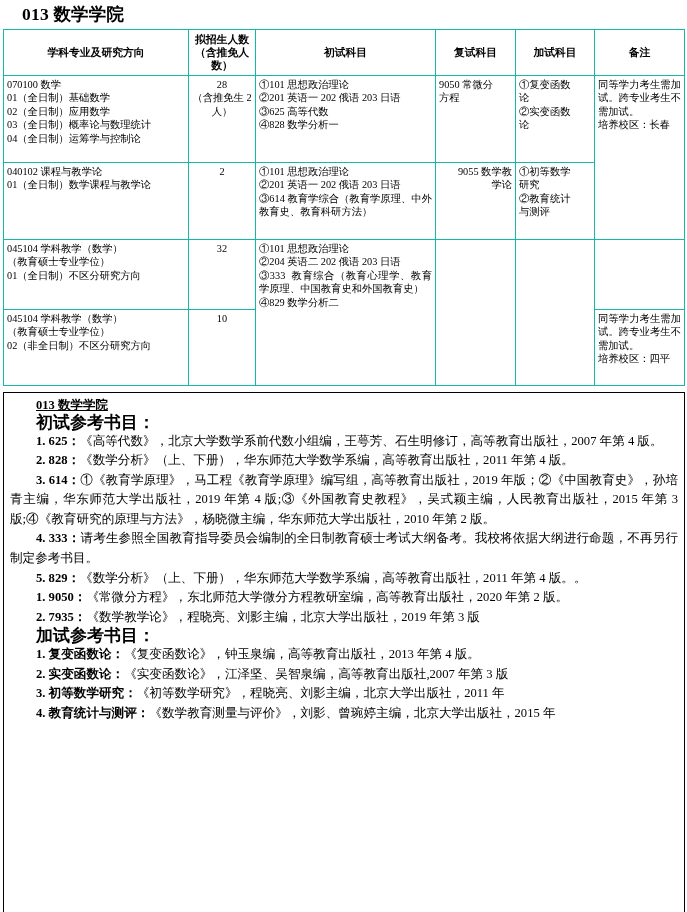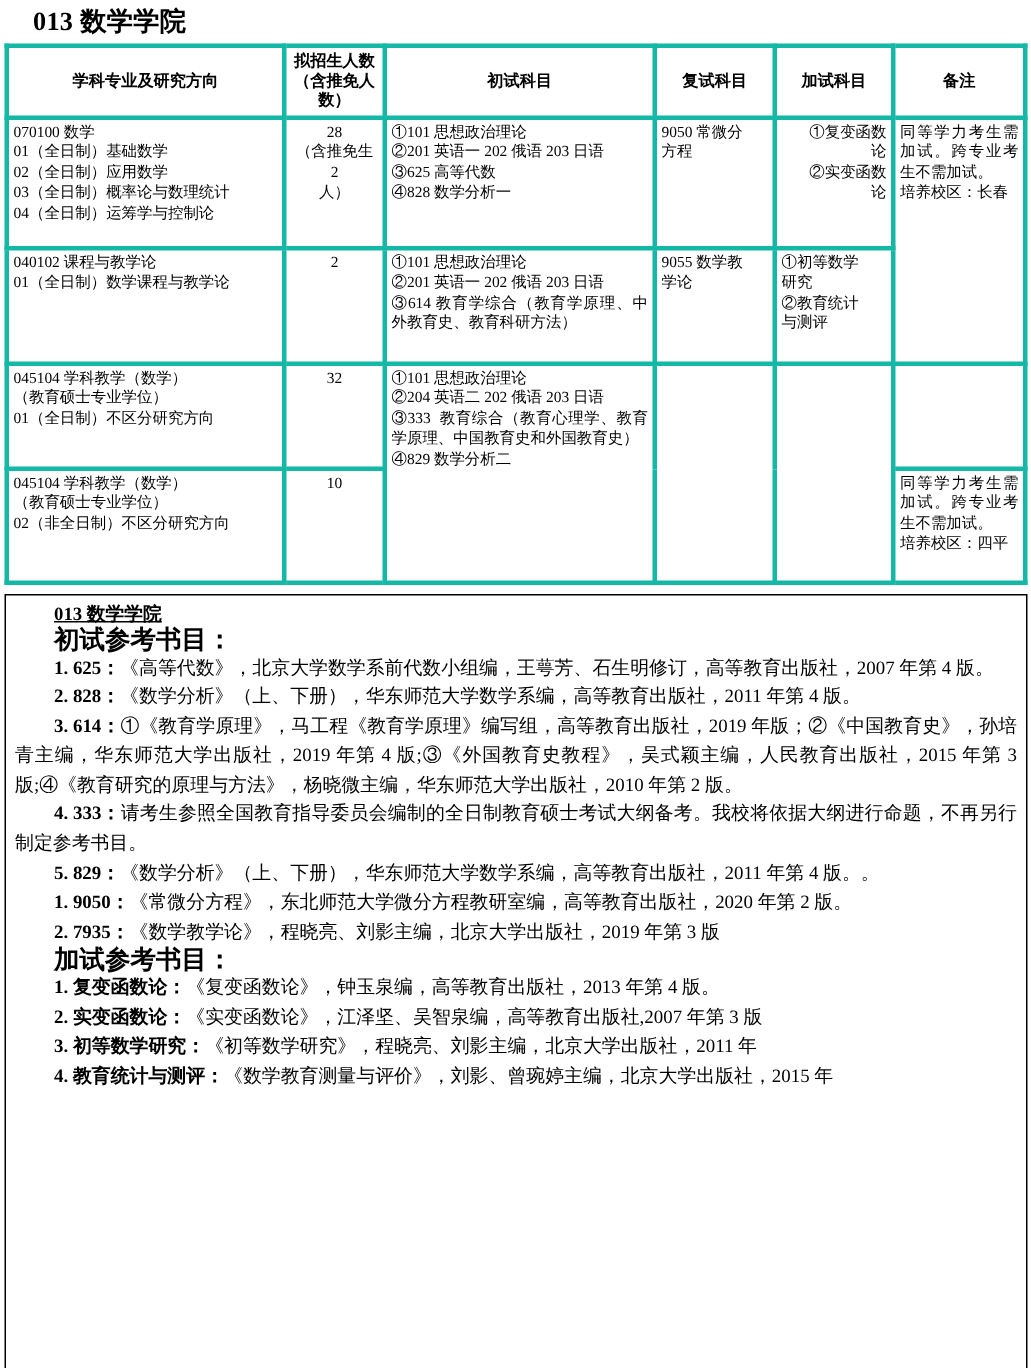--- a/index.html
+++ b/index.html
@@ -30,21 +30,21 @@
 
   
   table.main {
     border-collapse: collapse;
     table-layout: fixed;
     width: 682px;
     margin-left: 3px;
     font-size: 10px;
   }
   table.main td, table.main th {
-    border: 3px solid #14b8a6;
+    border: 1px solid #14b8a6;
     vertical-align: top;
     padding: 2px 3px 2px 3px;
     font-weight: normal;
     font-size: 10.3px;
     line-height: 13.4px;
   }
   table.main thead th {
     text-align: center;
     font-weight: bold;
     vertical-align: middle;
@@ -129,35 +129,35 @@
 04（全日制）运筹学与控制论</td>
         <td class="num" style="white-space: pre-wrap;">28
 （含推免生 2
 人）</td>
         <td style="white-space: pre-wrap;">①101 思想政治理论
 ②201 英语一 202 俄语 203 日语
 ③625 高等代数
 ④828 数学分析一</td>
         <td style="white-space: pre-wrap; margin-top: 41px;">9050 常微分
 方程</td>
-        <td style="white-space: pre-wrap; text-align: right;">①复变函数
+        <td style="white-space: pre-wrap;">①复变函数
 论
 ②实变函数
 论</td>
         <td class="remark" rowspan="2" style="white-space: pre-wrap;">同等学力考生需加试。跨专业考生不需加试。
 培养校区：长春</td>
       </tr>
       <tr style="height:77px">
         <td style="white-space: pre-wrap;">040102 课程与教学论
 01（全日制）数学课程与教学论</td>
         <td class="num" style="white-space: pre-wrap;">2</td>
         <td class="just" style="white-space: pre-wrap;">①101 思想政治理论
 ②201 英语一 202 俄语 203 日语
 ③614 教育学综合（教育学原理、中外教育史、教育科研方法）</td>
-        <td style="white-space: pre-wrap;">9055 数学教
+        <td style="white-space: pre-wrap; text-align: right;">9055 数学教
 学论</td>
         <td style="white-space: pre-wrap; margin-top: 48px;">①初等数学
 研究
 ②教育统计
 与测评</td>
       </tr>
       <tr style="height:70px">
         <td style="white-space: pre-wrap;">045104 学科教学（数学）
 （教育硕士专业学位）
 01（全日制）不区分研究方向</td>

